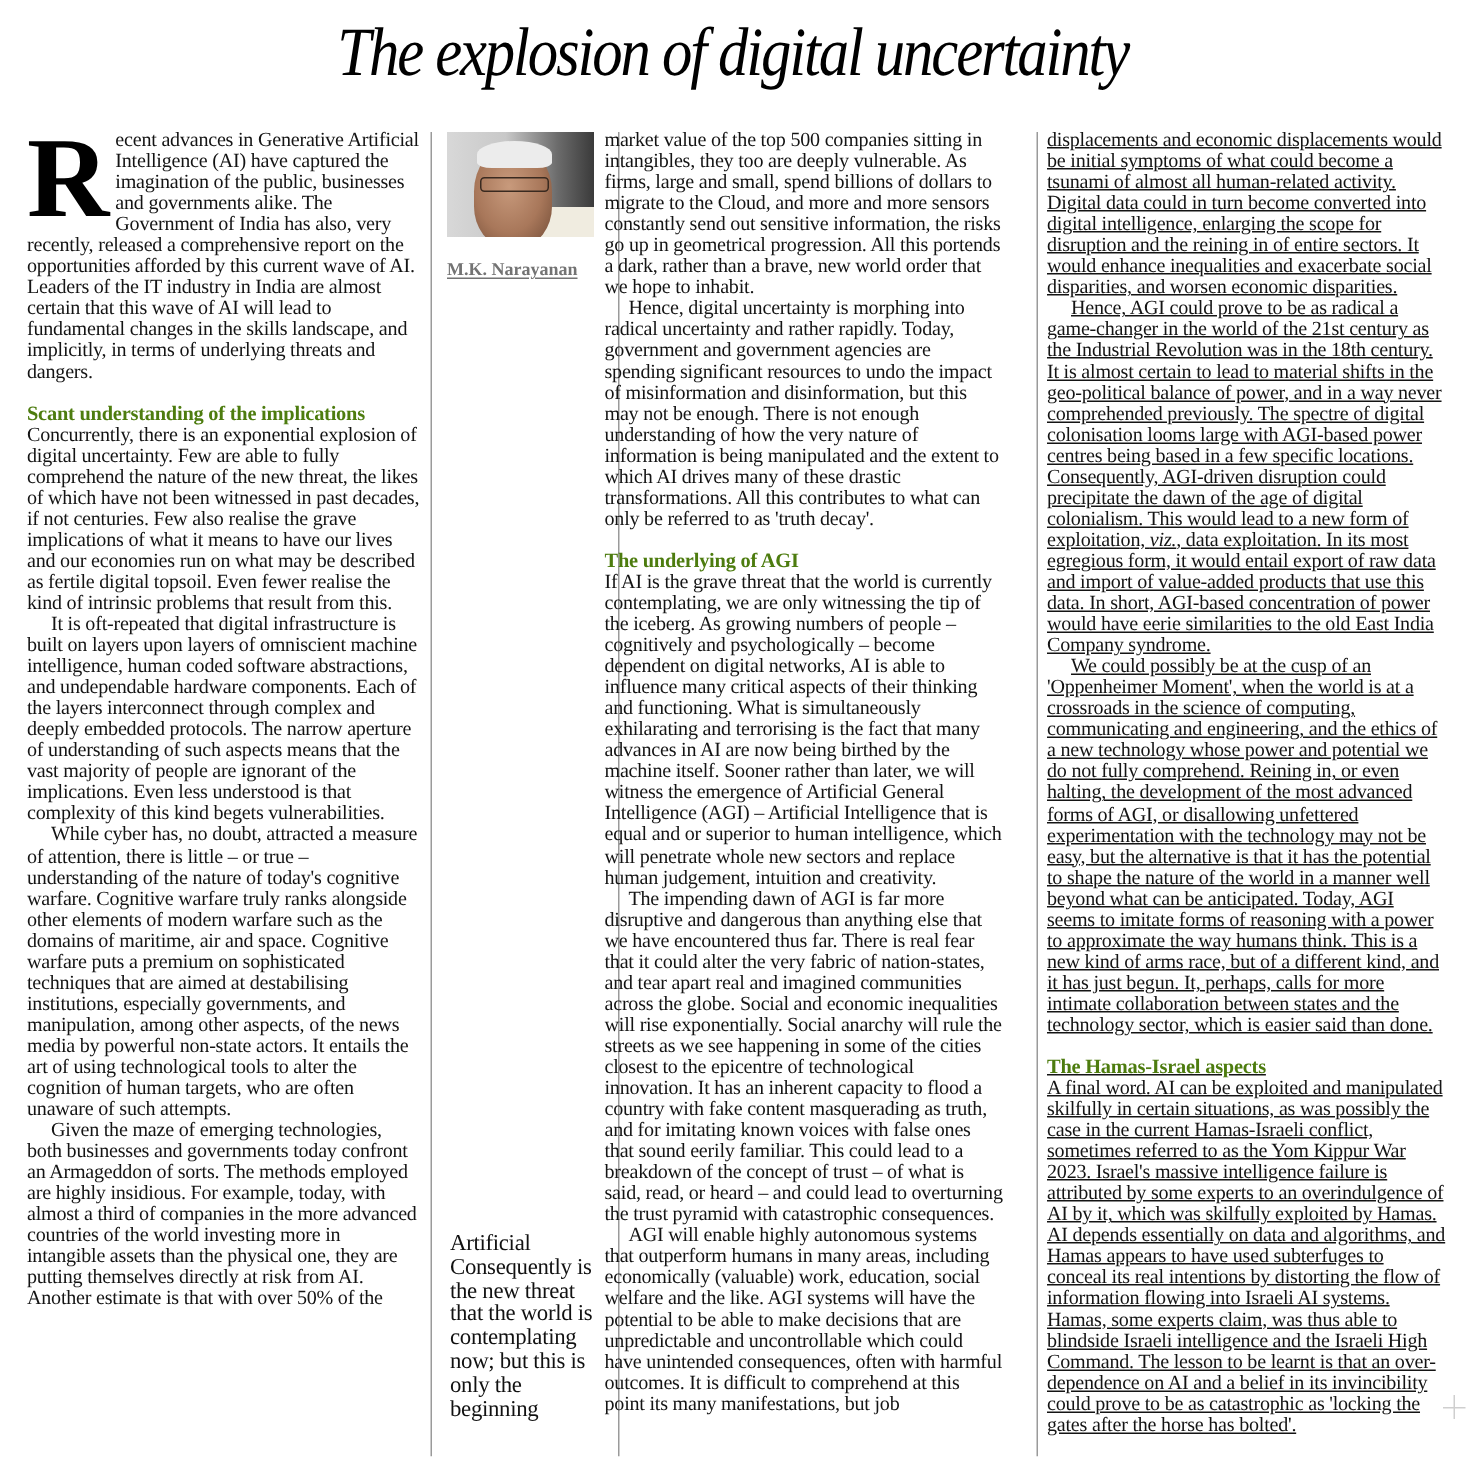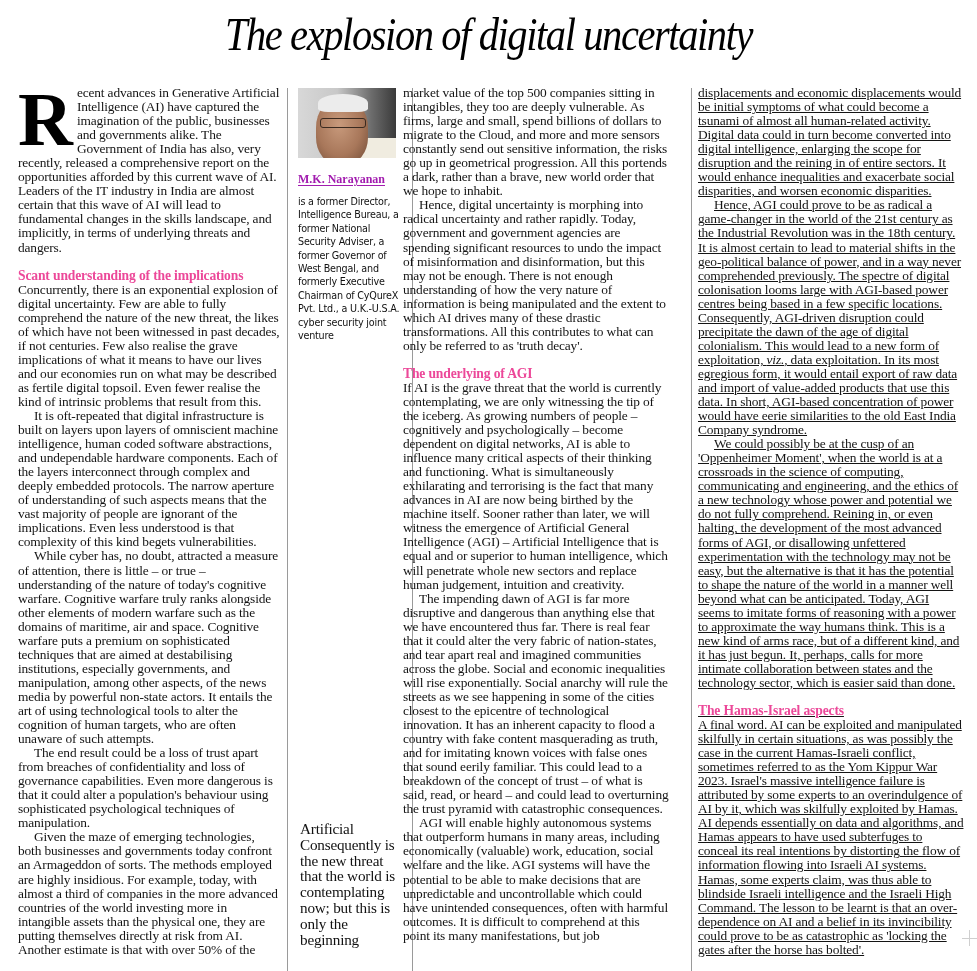--- a/index.html
+++ b/index.html
@@ -18,21 +18,21 @@
     .col {
       position: absolute; top: 86px;
       font-family: "Liberation Serif", "DejaVu Serif", serif;
       font-size: 13.4px; line-height: 14.05px; letter-spacing: -0.15px;
       text-align: left; color: #141414;
       overflow: hidden;
     }
     .col p { margin: 0; text-indent: 16px; }
     .col p.noindent { text-indent: 0; }
     .col h3 {
-      margin: 14px 0 0 0; font-size: 13.6px; line-height: 14px; font-weight: bold; color: #ec4899;
+      margin: 14px 0 0 0; font-size: 13.6px; line-height: 14px; font-weight: bold; color: #4d7c0f;
     }
     .col1 { left: 18px; width: 262px; height: 885px; }
     .col3 { left: 403px; width: 266px; height: 885px; }
     .col4 { left: 698px; width: 266px; height: 885px; text-decoration: underline; }
     .divider { position: absolute; top: 88px; width: 1px; background: #9a9a9a; height: 883px; }
     .dropcap {
       float: left; font-family: "Liberation Serif", "DejaVu Serif", serif; font-weight: bold;
       font-size: 76px; line-height: 58px; height: 58px; margin: 4px 6px 0 0; color: #000;
       letter-spacing: -2px;
     }
@@ -50,21 +50,21 @@
       background: #ececec;
     }
     .portrait .glasses {
       position: absolute; left: 22px; top: 30px; width: 44px; height: 8px; border: 1px solid #3a2a20; border-radius: 3px;
     }
     .portrait .shirt {
       position: absolute; left: 48px; top: 50px; width: 60px; height: 30px; background: #f0ece0; border-radius: 30% 0 0 0;
     }
     .author-name {
       margin-top: 14px; font-family: "Liberation Serif", "DejaVu Serif", serif; font-weight: bold;
-      font-size: 12px; color: #a21caf; text-decoration: underline; text-underline-offset: 2px;
+      font-size: 12px; color: #737373; text-decoration: underline; text-underline-offset: 2px;
     }
     .author-bio {
       margin-top: 8px; font-family: "DejaVu Sans", "Liberation Sans", sans-serif; font-size: 9.6px; line-height: 13.4px;
       color: #111; letter-spacing: -0.2px;
     }
     .pullquote {
       position: absolute; left: 300px; top: 821px; width: 106px;
       font-family: "Liberation Serif", "DejaVu Serif", serif; font-size: 15.2px; line-height: 15.8px; color: #111;
       letter-spacing: -0.2px;
     }
@@ -78,35 +78,33 @@
 <div class="headline">The explosion of digital uncertainty</div>
 
 <div class="col col1">
   <p class="noindent">
     <span class="dropcap">R</span><span>ecent advances in Generative Artificial Intelligence (AI) have captured the imagination of the public, businesses and governments alike. The Government of India has also, very recently, released a comprehensive report on the opportunities afforded by this current wave of AI. Leaders of the IT industry in India are almost certain that this wave of AI will lead to fundamental changes in the skills landscape, and implicitly, in terms of underlying threats and dangers.</span>
   </p>
   <h3>Scant understanding of the implications</h3>
   <p class="noindent">Concurrently, there is an exponential explosion of digital uncertainty. Few are able to fully comprehend the nature of the new threat, the likes of which have not been witnessed in past decades, if not centuries. Few also realise the grave implications of what it means to have our lives and our economies run on what may be described as fertile digital topsoil. Even fewer realise the kind of intrinsic problems that result from this.</p>
   <p>It is oft-repeated that digital infrastructure is built on layers upon layers of omniscient machine intelligence, human coded software abstractions, and undependable hardware components. Each of the layers interconnect through complex and deeply embedded protocols. The narrow aperture of understanding of such aspects means that the vast majority of people are ignorant of the implications. Even less understood is that complexity of this kind begets vulnerabilities.</p>
   <p>While cyber has, no doubt, attracted a measure of attention, there is little – or true – understanding of the nature of today's cognitive warfare. Cognitive warfare truly ranks alongside other elements of modern warfare such as the domains of maritime, air and space. Cognitive warfare puts a premium on sophisticated techniques that are aimed at destabilising institutions, especially governments, and manipulation, among other aspects, of the news media by powerful non-state actors. It entails the art of using technological tools to alter the cognition of human targets, who are often unaware of such attempts.</p>
-  <p>The end result could be a loss of trust apart from breaches of confidentiality and loss of governance capabilities. Even more dangerous is that it could alter a population's behaviour using sophisticated psychological techniques of manipulation.</p>
   <p>Given the maze of emerging technologies, both businesses and governments today confront an Armageddon of sorts. The methods employed are highly insidious. For example, today, with almost a third of companies in the more advanced countries of the world investing more in intangible assets than the physical one, they are putting themselves directly at risk from AI. Another estimate is that with over 50% of the</p>
 </div>
 
 <div class="divider" style="left:287px;"></div>
 
 <div class="author-col">
   <div class="portrait">
     <div class="shirt"></div>
     <div class="face"></div>
     <div class="hair"></div>
     <div class="glasses"></div>
   </div>
   <div class="author-name">M.K. Narayanan</div>
-  <div class="author-bio">is a former Director, Intelligence Bureau, a former National Security Adviser, a former Governor of West Bengal, and formerly Executive Chairman of CyQureX Pvt. Ltd., a U.K.-U.S.A. cyber security joint venture</div>
 </div>
 
 <div class="pullquote">Artificial Consequently is the new threat that the world is contemplating now; but this is only the beginning</div>
 
 <div class="divider" style="left:412px;"></div>
 
 <div class="col col3">
   <p class="noindent">market value of the top 500 companies sitting in intangibles, they too are deeply vulnerable. As firms, large and small, spend billions of dollars to migrate to the Cloud, and more and more sensors constantly send out sensitive information, the risks go up in geometrical progression. All this portends a dark, rather than a brave, new world order that we hope to inhabit.</p>
   <p>Hence, digital uncertainty is morphing into radical uncertainty and rather rapidly. Today, government and government agencies are spending significant resources to undo the impact of misinformation and disinformation, but this may not be enough. There is not enough understanding of how the very nature of information is being manipulated and the extent to which AI drives many of these drastic transformations. All this contributes to what can only be referred to as 'truth decay'.</p>
   <h3>The underlying of AGI</h3>

